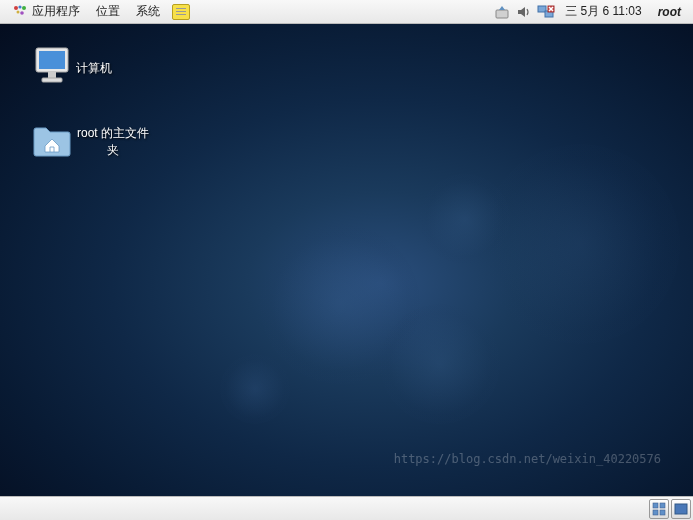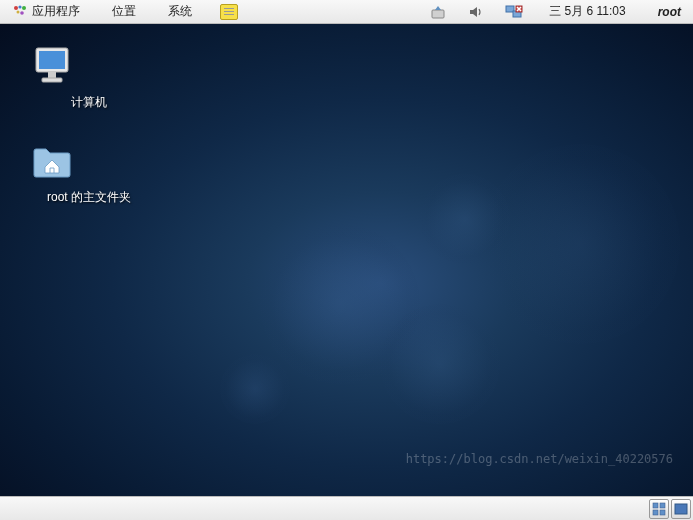--- a/index.html
+++ b/index.html
@@ -18,48 +18,48 @@
     }
     .bokeh {
       position: absolute; border-radius: 50%;
       background: radial-gradient(circle, rgba(60,100,150,0.25) 0%, rgba(30,60,100,0.08) 60%, transparent 100%);
     }
     .top-panel, .bottom-panel {
       position: absolute; left: 0; right: 0; height: 24px;
       background: linear-gradient(to bottom, #f8f8f8, #e8e8e8);
       border-bottom: 1px solid #bbb;
       display: flex; align-items: center;
-      font-size: 12px; color: #222; gap: 16px;
+      font-size: 12px; color: #222;
     }
     .top-panel { top: 0; padding: 0 4px; }
     .bottom-panel { bottom: 0; border-top: 1px solid #bbb; border-bottom: none; justify-content: flex-end; padding: 0 2px; gap: 2px; }
     .menu-item { padding: 0 8px; cursor: pointer; height: 100%; display: flex; align-items: center; }
     .gnome-logo { width: 16px; height: 16px; margin-right: 4px; }
     .spacer { flex: 1; }
     .tray-icon { width: 20px; height: 20px; display: flex; align-items: center; justify-content: center; cursor: pointer; margin: 0 1px; }
     .clock { padding: 0 8px; }
     .user { padding: 0 8px; font-weight: bold; font-style: italic; }
     .note-app { width: 18px; height: 16px; background: #f7e04a; border: 1px solid #b8a020; border-radius: 2px; margin: 0 4px; position: relative; }
     .note-app::after { content:""; position:absolute; left:3px; right:3px; top:3px; height:1px; background:#999; box-shadow: 0 3px 0 #999, 0 6px 0 #999; }
     .desktop-icons {
       position: absolute; top: 14px; left: 24px;
       display: flex; flex-direction: column; gap: 18px;
     }
     .desktop-icon {
-      width: 130px; display: flex; flex-direction: column; 
+      width: 130px; display: flex; align-items: center;
       cursor: pointer; padding: 4px;
     }
     .icon-img { width: 48px; height: 48px; display: flex; align-items: center; justify-content: center; }
     .icon-label {
       margin-top: 4px; color: #fff; font-size: 12px; text-align: center;
       text-shadow: 1px 1px 2px rgba(0,0,0,0.9);
       max-width: 130px; word-wrap: break-word;
     }
     .watermark {
-      position: absolute; bottom: 30px; right: 20px;
+      position: absolute; bottom: 30px; right: 32px;
       color: rgba(255,255,255,0.25); font-size: 12px;
       font-family: monospace;
     }
     .panel-btn {
       width: 20px; height: 20px; border: 1px solid #999;
       background: linear-gradient(#fff,#ddd); border-radius: 2px;
       display:flex; align-items:center; justify-content:center;
     }
   </style>
 </head>

